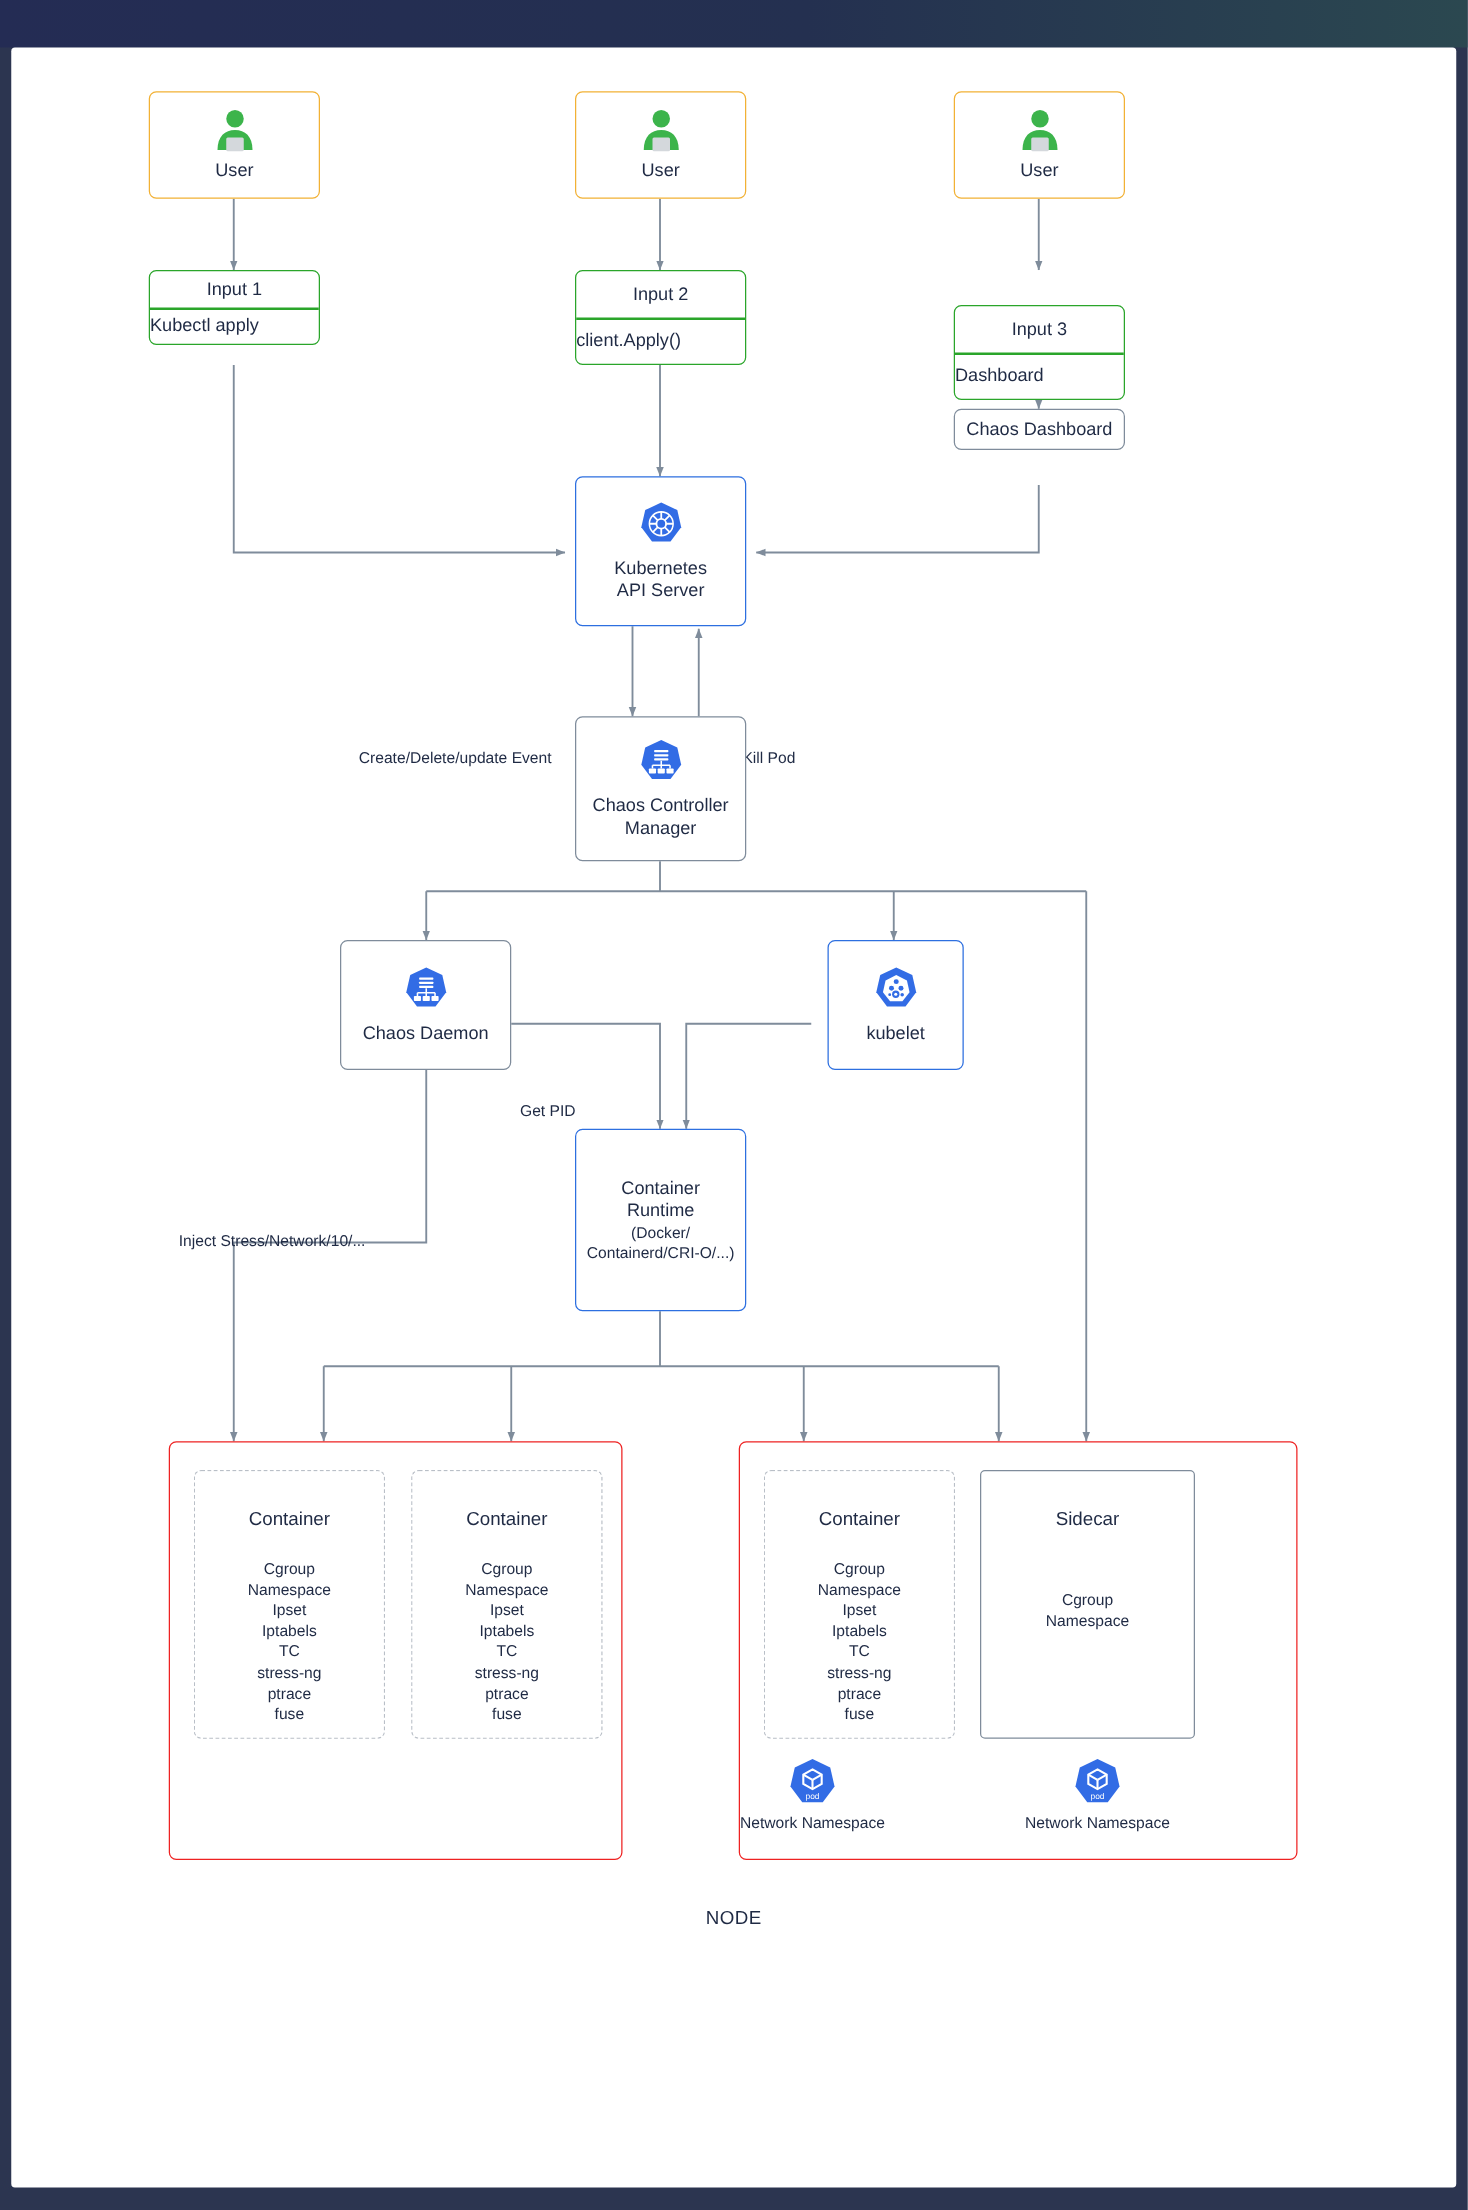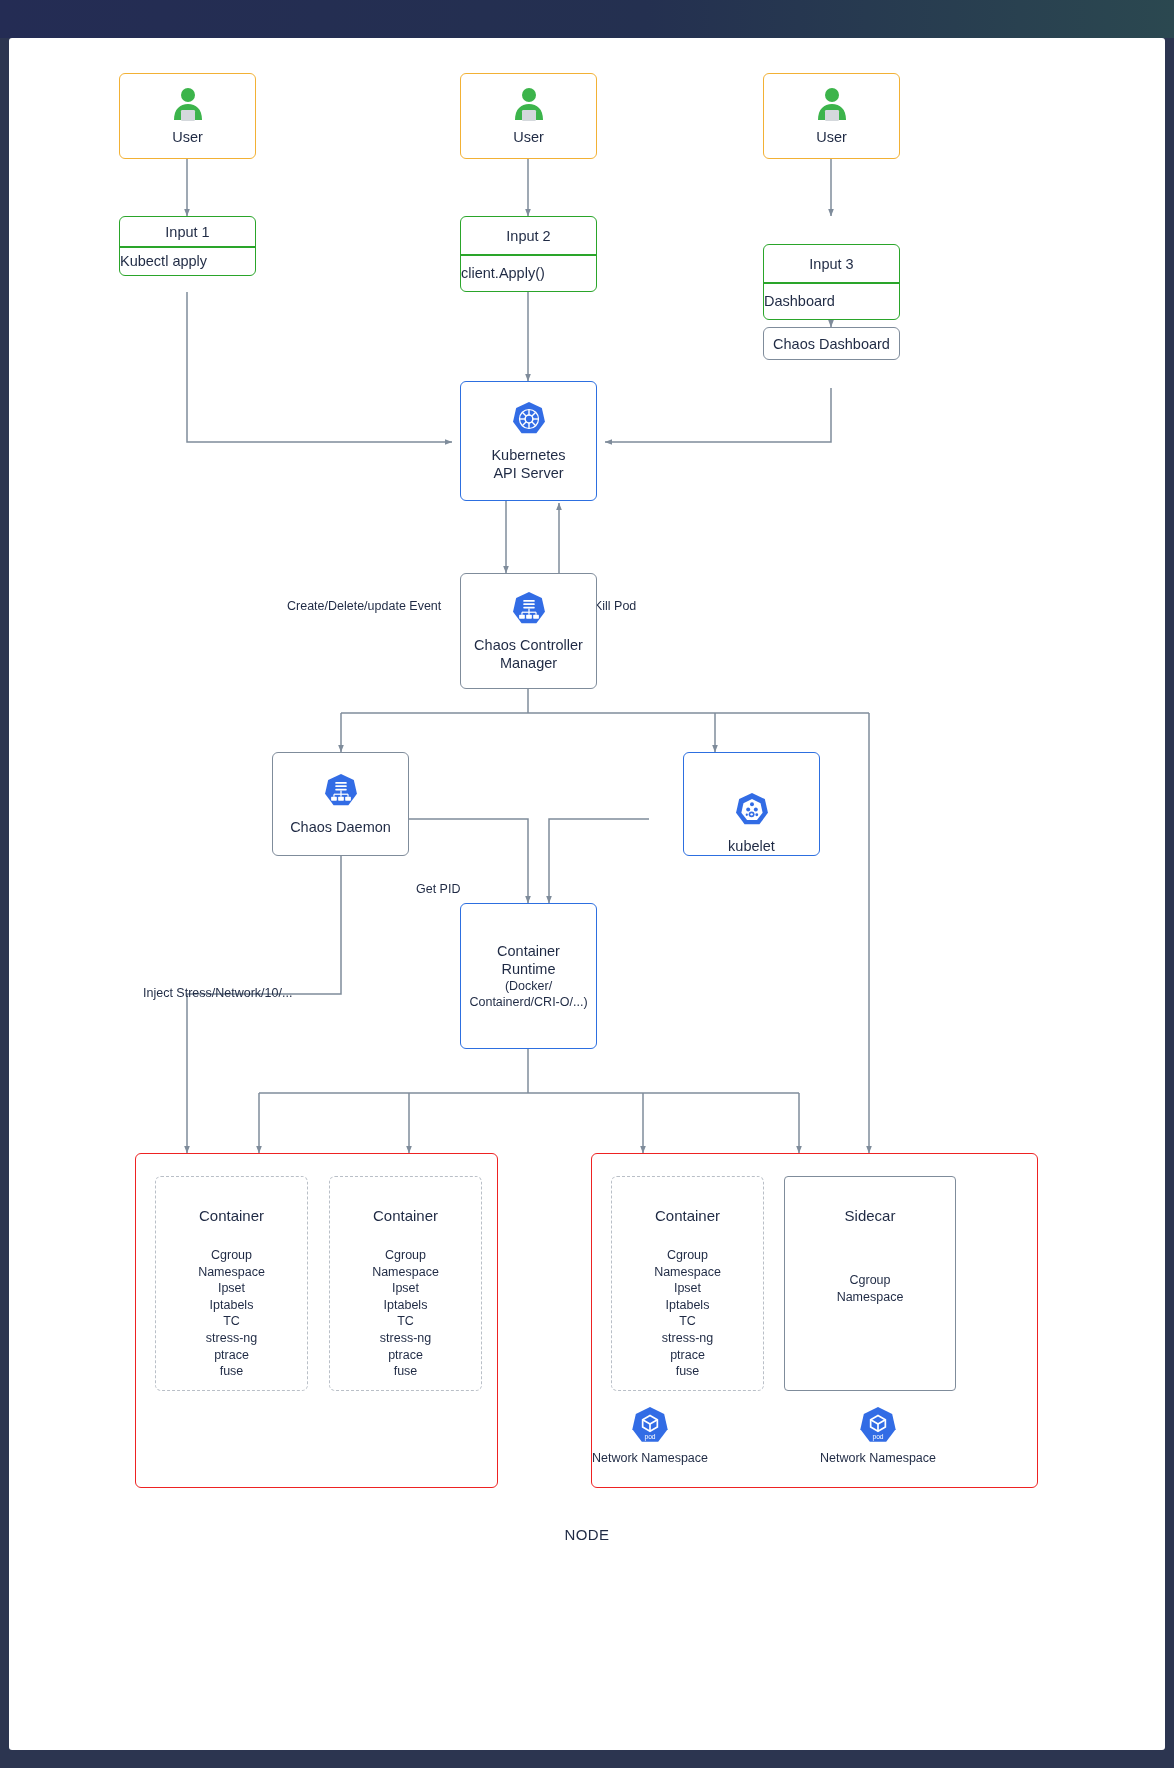--- a/index.html
+++ b/index.html
@@ -259,21 +259,21 @@
         </g>
         <g fill="#ffffff">
           <rect x="9.6" y="26" width="6" height="4.3" rx="0.7"></rect>
           <rect x="17" y="26" width="6" height="4.3" rx="0.7"></rect>
           <rect x="24.4" y="26" width="6" height="4.3" rx="0.7"></rect>
         </g>
       </svg>
       <div class="lbl">Chaos Daemon</div>
     </div>
 
-    <div class="box box-blue" style="left:674px; top:714px; width:137px; height:104px;justify-content:flex-end;">
+    <div class="box box-blue" style="left:653px; top:714px; width:109px; height:104px;">
       <svg class="icon" width="38" height="38" viewBox="0 0 40 40" style="margin-bottom:8px;">
         <polygon points="20,2 33.5,8.5 36.8,23 27.8,35 12.2,35 3.2,23 6.5,8.5" fill="#326ce5"></polygon>
         <polygon points="20,8.5 29,13 31.2,23 25.2,30.5 14.8,30.5 8.8,23 11,13" fill="#ffffff"></polygon>
         <g fill="#326ce5">
           <circle cx="20" cy="14" r="2.1"></circle>
           <circle cx="16" cy="19.5" r="2.1"></circle>
           <circle cx="24" cy="19.5" r="2.1"></circle>
           <circle cx="19.6" cy="24.6" r="3.1"></circle>
           <circle cx="25" cy="25" r="1.5"></circle>
           <circle cx="14.5" cy="25" r="1.2"></circle>

